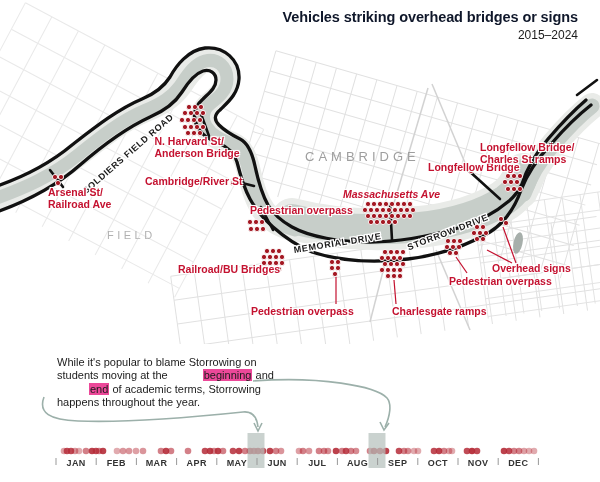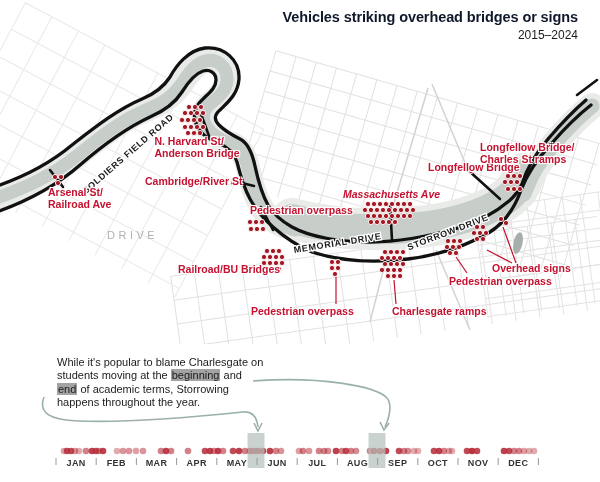--- a/index.html
+++ b/index.html
@@ -15,21 +15,21 @@
   .city{position:absolute;color:#9e9e9e;font-size:13px;letter-spacing:4px;z-index:5;}
   #boston-label{font-size:11px;letter-spacing:3.5px;color:#b1b1b1;}
 
   .maplabel{position:absolute;z-index:20;font-weight:bold;font-size:10.5px;line-height:11.5px;
     color:#c41230;white-space:nowrap;
     text-shadow:-1px -1px 0 #fff,1px -1px 0 #fff,-1px 1px 0 #fff,1px 1px 0 #fff,0 0 3px #fff;}
   .maplabel.center{transform:translateX(-50%);text-align:left;}
 
   .annotation{position:absolute;left:57px;top:356px;width:260px;z-index:20;
     font-size:11px;line-height:13.4px;color:#1b1b1b;}
-  .hl{background:#a3a3a3;padding:0 1px;}
+  .hl{background:#ec4899;padding:0 1px;margin-left:32px;}
 
   .roadlabel{font-size:9px;font-weight:bold;fill:#1a1a1a;letter-spacing:0.7px;
     stroke:#ffffff;stroke-width:2.6px;paint-order:stroke;}
   .month{font-size:9px;font-weight:bold;fill:#333;letter-spacing:0.4px;}
   .tick{stroke:#999;stroke-width:1;}
   .mdot{fill:#a31722;stroke:#fff;stroke-width:0.9;}
   .tdot{fill:#b52c38;}
   .leader{stroke:#c41230;stroke-width:1.2;}
   .band{fill:#b6c1bd;fill-opacity:0.72;}
   .arrow{stroke:#9cb0aa;stroke-width:1.6;fill:none;}
@@ -422,21 +422,22 @@
         <path class="arrow" d="M 380,422 L 384,430 L 389,423"></path>
       </g>
     </g>
   </svg>
 
   <div class="title-block">
     <div class="title">Vehicles striking overhead bridges or signs</div>
     <div class="subtitle">2015–2024</div>
   </div>
 
-  <div class="city" id="boston-label" style="left:107px;top:229px;">DRIVE</div>
+  <div class="city" id="cambridge-label" style="left:305px;top:149px;">CAMBRIDGE</div>
+  <div class="city" id="boston-label" style="left:107px;top:229px;">FIELD</div>
 
   <div id="map-labels">
       <div class="maplabel" style="left: 48px; top: 187px;">
         <div>Arsenal St/</div>
         <div>Railroad Ave</div>
       </div>
       <div class="maplabel center" style="left: 197px; top: 136px;">
         <div>N. Harvard St/</div>
         <div>Anderson Bridge</div>
       </div>
@@ -467,18 +468,18 @@
       </div>
       <div class="maplabel" style="left: 449px; top: 276px;">
         <div>Pedestrian overpass</div>
       </div>
       <div class="maplabel" style="left: 492px; top: 263px;">
         <div>Overhead signs</div>
       </div>
     </div>
 
   <div class="annotation">
-    <span>While it's popular to blame Charlesgate on</span><br>
+    <span>While it's popular to blame Storrowing on</span><br>
     <span>students moving at the </span><span class="hl">beginning</span><span> and</span><br>
     <span class="hl">end</span><span> of academic terms, Storrowing</span><br>
     <span>happens throughout the year.</span>
   </div>
 </div>
 
 </body></html>

